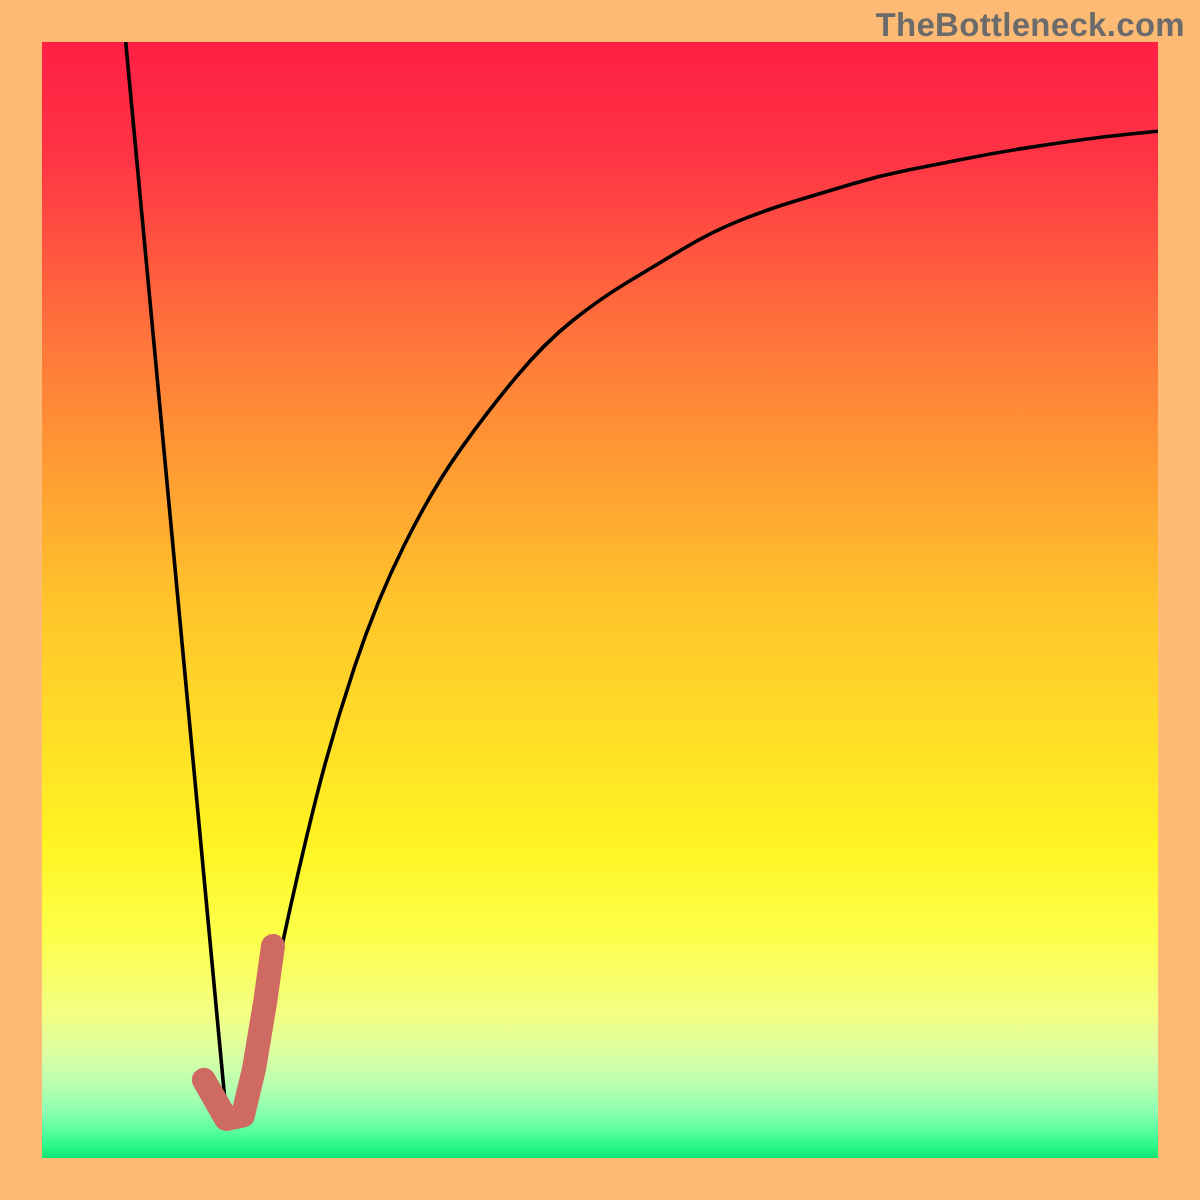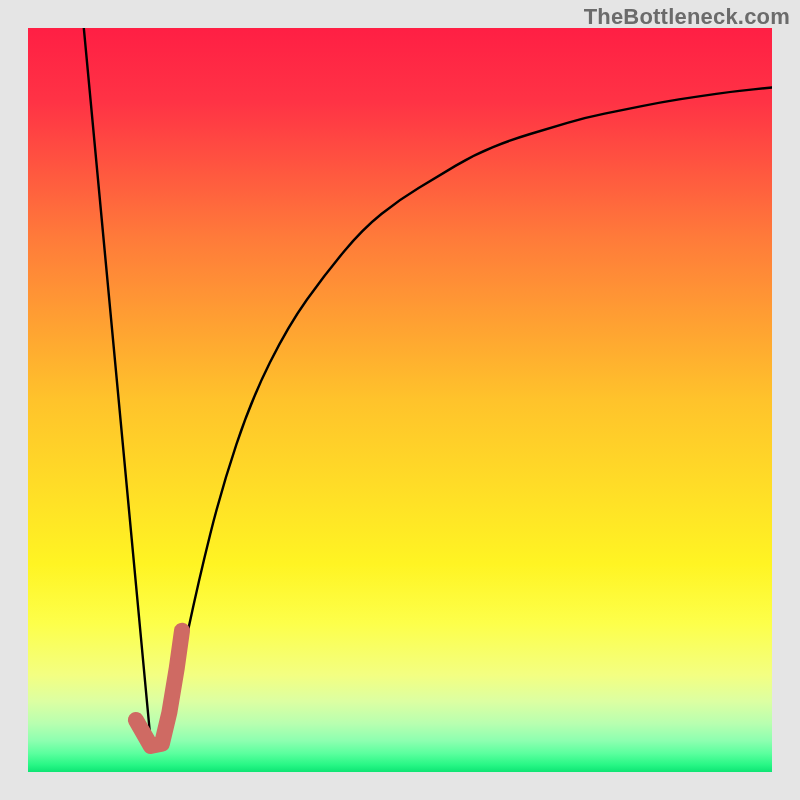--- a/index.html
+++ b/index.html
@@ -9,21 +9,21 @@
     height: 800px;
     background: #000;
     overflow: hidden;
   }
   .frame {
     position: absolute;
     left: 0;
     top: 0;
     width: 800px;
     height: 800px;
-    background: #e5e5e5;
+    background: #fdba74;
   }
   .plot-area {
     position: absolute;
     left: 28px;
     top: 28px;
     width: 744px;
     height: 744px;
     overflow: hidden;
   }
   .attribution {

